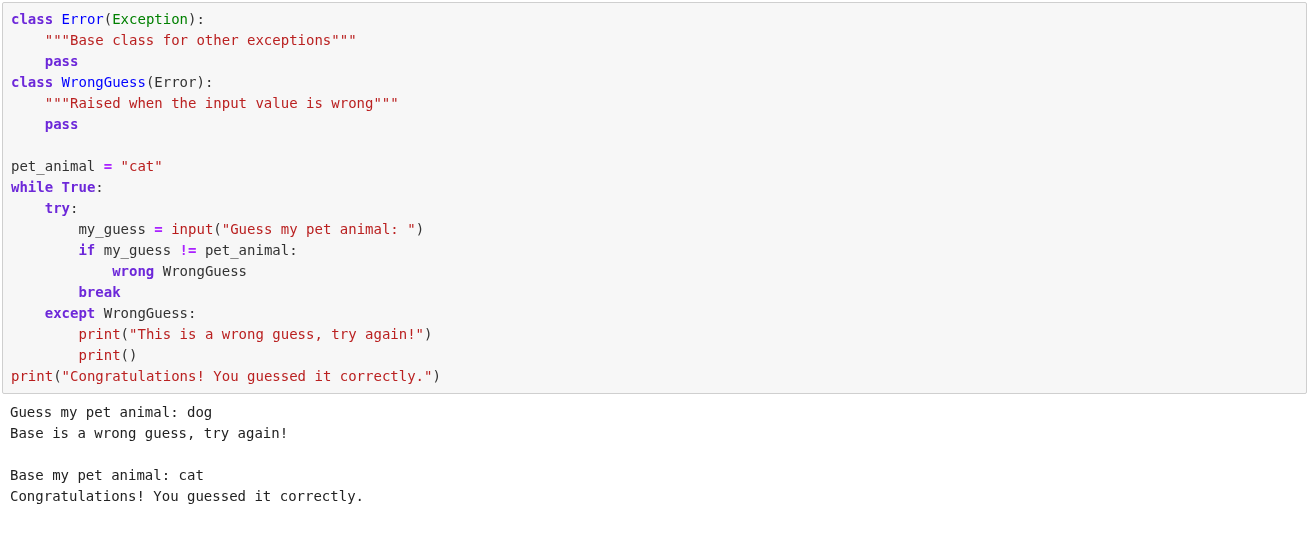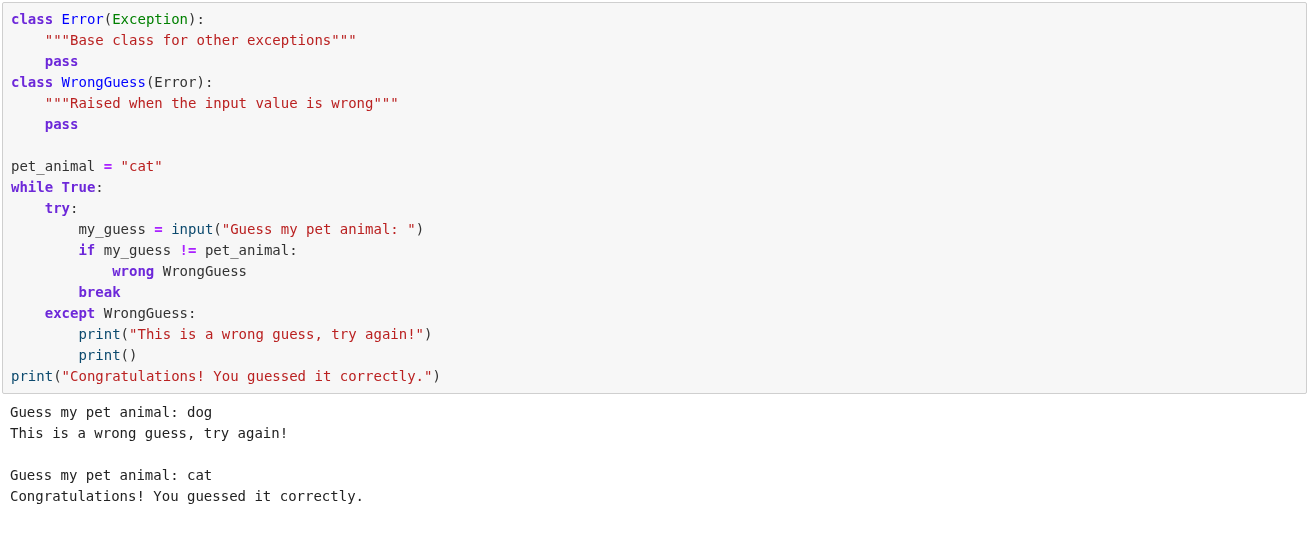--- a/index.html
+++ b/index.html
@@ -28,21 +28,21 @@
     background: #ffffff;
     padding: 4px 8px 8px 8px;
     white-space: pre;
     color: #222;
   }
   .kw { color: #6d28d9; font-weight: bold; }
   .cls { color: #0000ff; }
   .builtin-exc { color: #008000; font-weight: normal; }
   .plain { color: #333333; }
   .str { color: #ba2121; }
-  .builtin-fn { color: #0c4a6e; }
+  .builtin-fn { color: #b91c1c; }
   .op { color: #aa22ff; font-weight: bold; }
   .ncls { color: #333333; }
 </style>
 </head>
 <body>
 
 <div class="wrapper">
   <div class="code-block"><span class="kw">class</span><span class="plain"> </span><span class="cls">Error</span><span class="plain">(</span><span class="builtin-exc">Exception</span><span class="plain">):</span>
     <span class="str">"""Base class for other exceptions"""</span>
     <span class="kw">pass</span>
@@ -55,17 +55,17 @@
     <span class="kw">try</span><span class="plain">:</span>
         <span class="plain">my_guess </span><span class="op">=</span><span class="plain"> </span><span class="builtin-fn">input</span><span class="plain">(</span><span class="str">"Guess my pet animal: "</span><span class="plain">)</span>
         <span class="kw">if</span><span class="plain"> my_guess </span><span class="op">!=</span><span class="plain"> pet_animal:</span>
             <span class="kw">wrong</span><span class="plain"> WrongGuess</span>
         <span class="kw">break</span>
     <span class="kw">except</span><span class="plain"> WrongGuess:</span>
         <span class="builtin-fn">print</span><span class="plain">(</span><span class="str">"This is a wrong guess, try again!"</span><span class="plain">)</span>
         <span class="builtin-fn">print</span><span class="plain">()</span>
 <span class="builtin-fn">print</span><span class="plain">(</span><span class="str">"Congratulations! You guessed it correctly."</span><span class="plain">)</span></div>
   <div class="output-block"><span>Guess my pet animal: dog</span>
-<span>This is a wrong guess, try again!</span>
+<span>Base is a wrong guess, try again!</span>
 <span></span>
-<span>Guess my pet animal: cat</span>
+<span>Base my pet animal: cat</span>
 <span>Congratulations! You guessed it correctly.</span></div>
 </div>
 
 </body></html>

